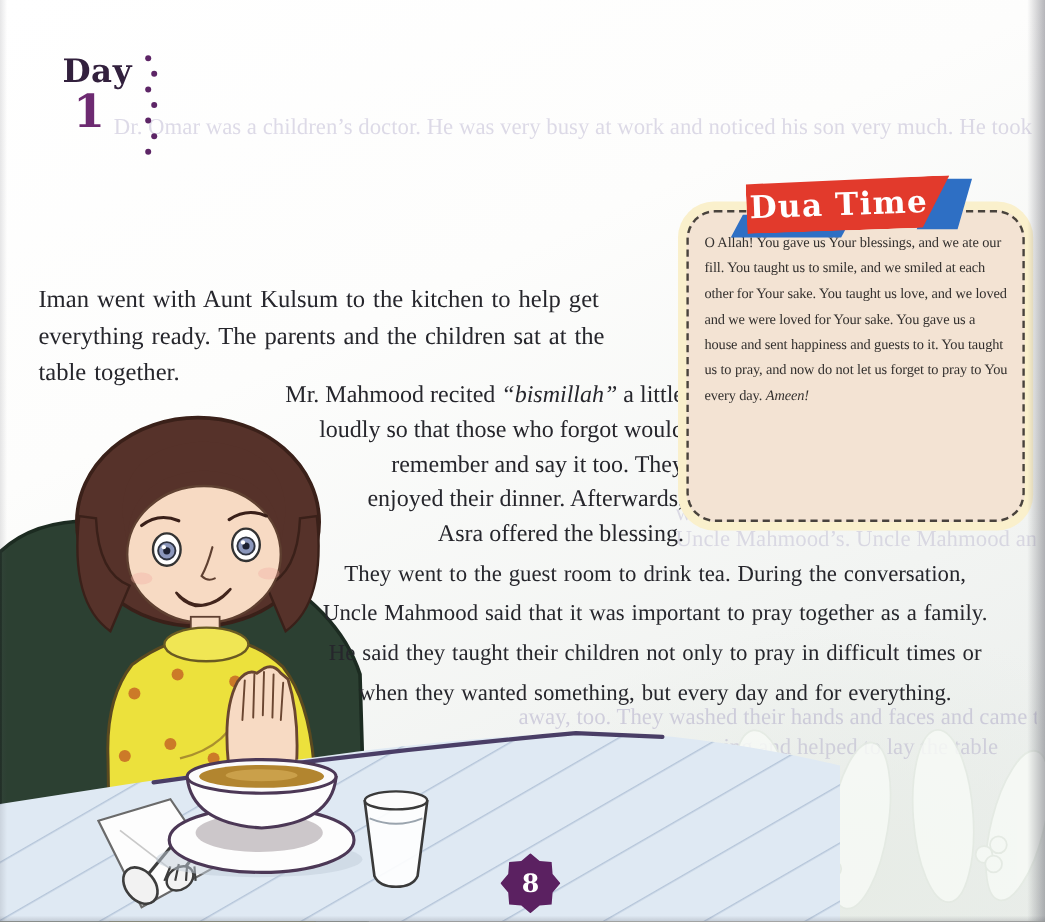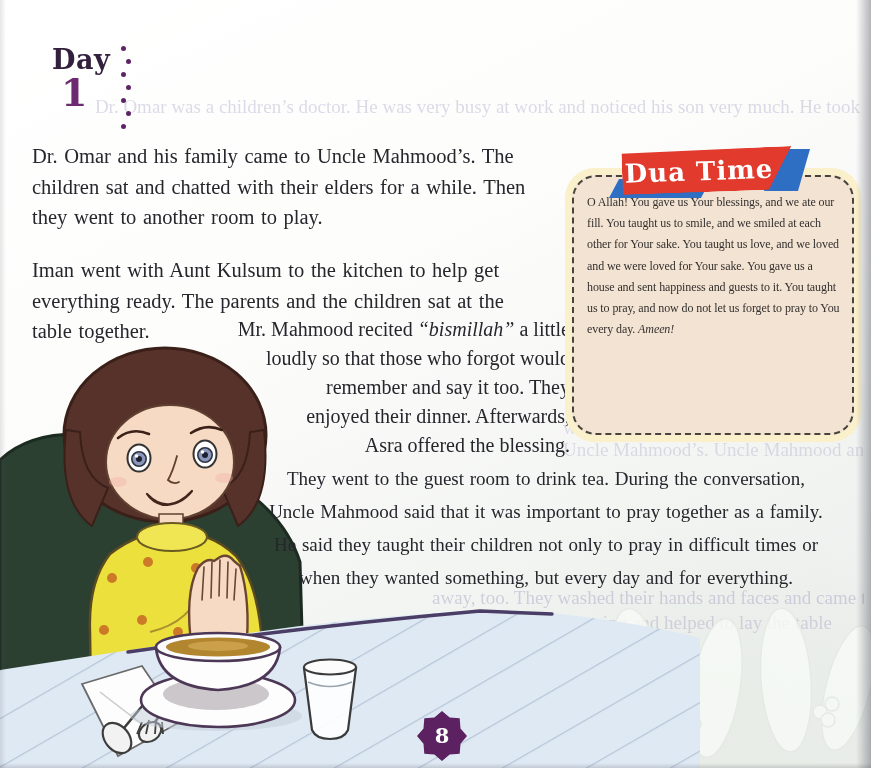--- a/index.html
+++ b/index.html
@@ -22,21 +22,21 @@
     font-size:38px;color:#6d2a71;z-index:3;}
   .dots{left:121px;top:46px;display:flex;flex-direction:column;gap:8px;z-index:3;}
   .dots i{width:5px;height:5px;border-radius:50%;background:#5d2566;display:block;}
   .dots i:nth-child(even){transform:translateX(5px);}
   .page-title{left:145px;top:58px;width:715px;text-align:center;z-index:3;
     font-family:"DejaVu Serif",serif;font-weight:bold;font-size:33px;line-height:1.1;
     color:#6d2a71;letter-spacing:.5px;}
   
   .para{position:absolute;white-space:pre-line;z-index:3;font-size:20.5px;line-height:30.5px;color:#26262c;}
   .p1{left:32px;top:141px;width:545px;word-spacing:1.5px;}
-  .p2{left:32px;top:235px;width:545px;word-spacing:1.5px;margin-top:20px;}
+  .p2{left:32px;top:235px;width:545px;word-spacing:1.5px;}
   .p3{left:170px;top:315px;width:400px;text-align:right;font-size:20px;line-height:29px;}
   .p4{left:222px;top:462px;width:648px;text-align:center;font-size:19px;line-height:33px;word-spacing:1px;}
   
   .dua-box{left:565px;top:168px;width:296px;height:274px;background:#faf0cc;border-radius:30px;z-index:3;}
   .dua-inner{position:absolute;left:7px;top:7px;right:7px;bottom:7px;
     border:2.5px dashed #49433d;border-radius:24px;background:#f3e3d3;
     padding:15px 12px 8px 13px;box-sizing:border-box;}
   .prayer{font-size:12px;line-height:21.2px;color:#33302e;text-align:left;letter-spacing:-.1px;}
   .dua-banner{left:620px;top:147px;width:190px;height:54px;z-index:4;}
   .banner-blue-left{position:absolute;left:-6px;top:32px;width:92px;height:19px;
@@ -105,23 +105,20 @@
   <div class="abs dots">
     <i></i>
       <i></i>
       <i></i>
       <i></i>
       <i></i>
       <i></i>
       <i></i>
   </div>
 
-  <div class="para p1">Dr. Omar and his family came to Uncle Mahmood’s. The
-children sat and chatted with their elders for a while. Then
-they went to another room to play.</div>
   <div class="para p2">Iman went with Aunt Kulsum to the kitchen to help get
 everything ready. The parents and the children sat at the
 table together.</div>
   <div class="para p3"><span>Mr. Mahmood recited </span><i class="em">“bismillah”</i><span> a little
 loudly so that those who forgot would
 remember and say it too. They
 enjoyed their dinner. Afterwards,
 Asra offered the blessing.</span></div>
   <div class="para p4">They went to the guest room to drink tea. During the conversation,
 Uncle Mahmood said that it was important to pray together as a family.

